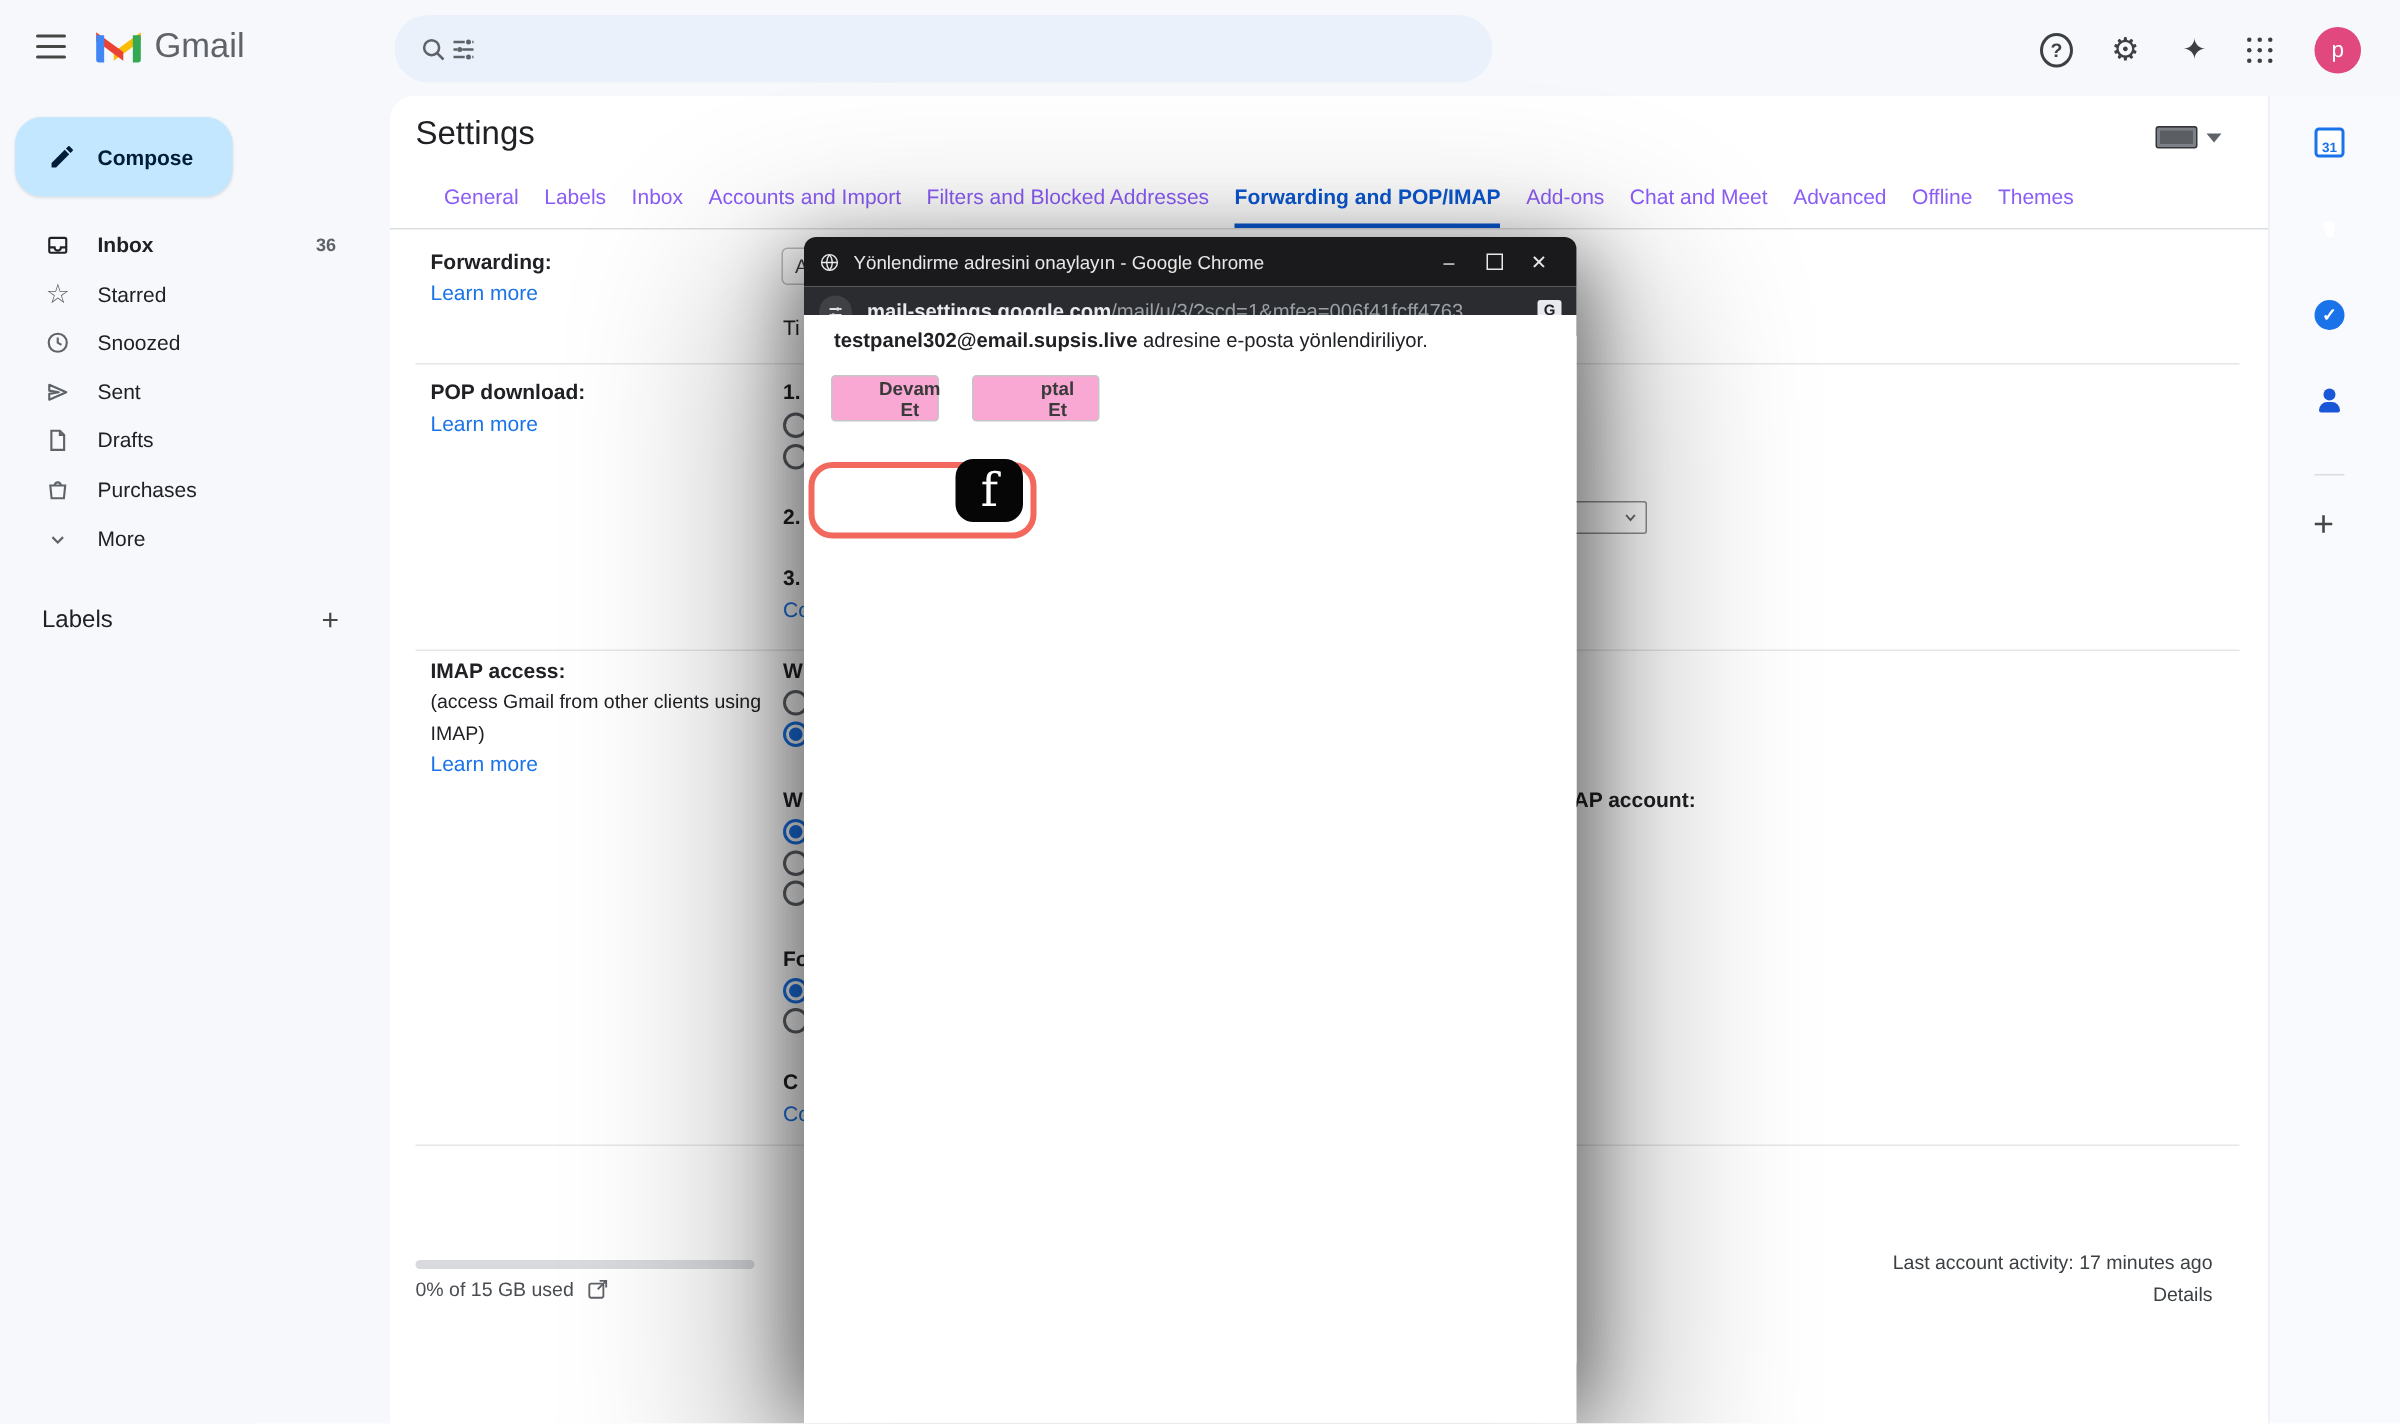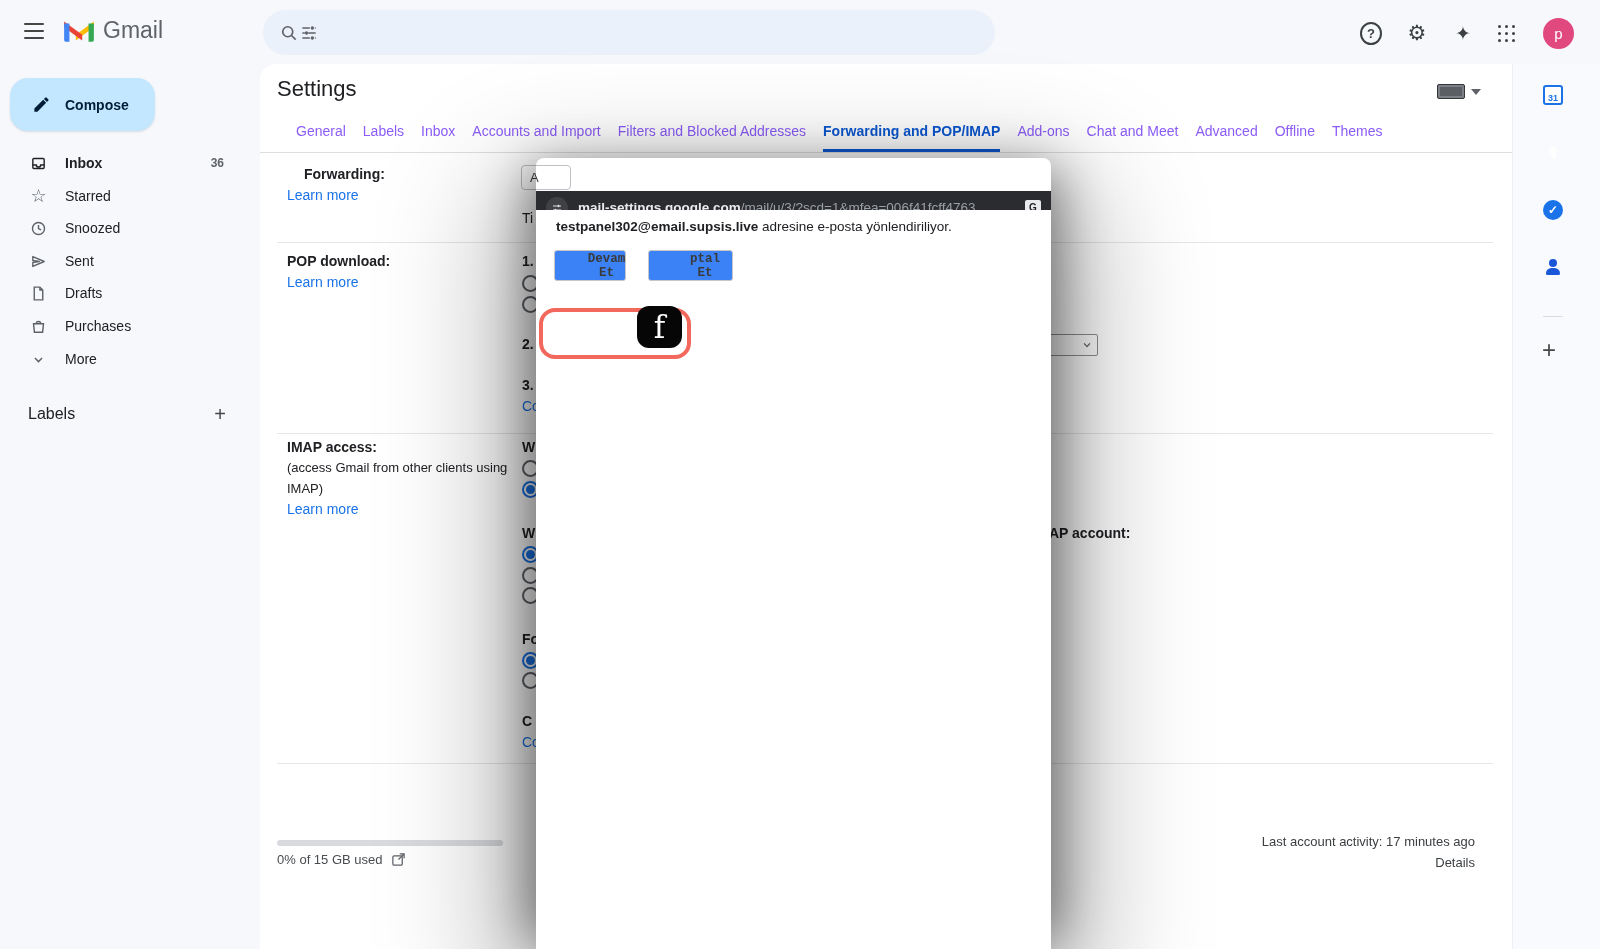--- a/index.html
+++ b/index.html
@@ -74,21 +74,21 @@
   .maxsq{width:9px;height:9px;border:1.4px solid #e8e8e8;}
   .purl{position:absolute;left:0;top:33px;width:100%;height:33px;background:#2b2c2f;display:flex;align-items:center;box-sizing:border-box;padding:0 10px;text-decoration:underline;}
   .siteinfo{width:22px;height:22px;border-radius:50%;background:#3f4145;display:flex;align-items:center;justify-content:center;cursor:pointer;}
   .urltxt{margin-left:10px;font-size:13.5px;white-space:nowrap;overflow:hidden;flex:1;}
   .urltxt .dom{color:#e8eaed;font-weight:bold;}
   .urltxt .path{color:#9aa0a6;}
   .translate{width:16px;height:15px;background:#e8eaed;border-radius:2px;color:#202124;font-size:10px;font-weight:bold;display:flex;align-items:center;justify-content:center;cursor:pointer;}
   .pbody{position:absolute;left:0;top:52px;width:100%;height:774px;background:#fff;border-radius:0 0 8px 8px;}
   .pmsg{position:absolute;left:20px;top:9px;font-size:13.5px;color:#202124;}
   .pmsg b{font-weight:bold;}
-  .chromebtn{position:absolute;top:40px;height:31px;background:#3b82f6;border:1px solid #c6c6c6;border-radius:3px;font-size:12.5px;font-weight:bold;color:#3a3a3a;display:flex;align-items:center;justify-content:center;box-sizing:border-box;cursor:pointer;font-family:Liberation Mono, monospace;padding-left:39px;}
+  .chromebtn{position:absolute;top:40px;height:31px;background:#f9a8d4;border:1px solid #c6c6c6;border-radius:3px;font-size:12.5px;font-weight:bold;color:#3a3a3a;display:flex;align-items:center;justify-content:center;box-sizing:border-box;cursor:pointer;font-family:Liberation Sans, sans-serif;padding-left:39px;}
   .redring{position:absolute;left:3px;top:98px;width:144px;height:43px;border:4px solid #f2685c;border-radius:16px;z-index:3;pointer-events:none;}
   .fbadge{position:absolute;left:101px;top:96px;width:45px;height:42px;background:#060606;border-radius:12px;z-index:4;color:#fff;
           font-family:"DejaVu Serif",serif;font-size:31px;display:flex;align-items:center;justify-content:center;}
 </style>
 </head>
 <body>
 
 <div class="stage">
 
   <div class="topbar">
@@ -214,21 +214,21 @@
       <div class="tab">Filters and Blocked Addresses</div>
       <div class="tab active">Forwarding and POP/IMAP</div>
       <div class="tab">Add-ons</div>
       <div class="tab">Chat and Meet</div>
       <div class="tab">Advanced</div>
       <div class="tab">Offline</div>
       <div class="tab">Themes</div>
     </div>
     <div class="hr" style="top:88px;left:0;width:1252px;background:#dcdee1"></div>
 
-    <div class="seclabel" style="left:44px;top:102px">Forwarding:</div>
+    <div class="seclabel" style="left:27px;top:102px">Forwarding:</div>
     <div class="link" style="left:27px;top:123px">Learn more</div>
     <div class="hr" style="left:17px;top:178px;width:1216px"></div>
 
     <div class="seclabel" style="left:27px;top:189px">POP download:</div>
     <div class="link" style="left:27px;top:210px">Learn more</div>
     <div class="hr" style="left:17px;top:369px;width:1216px"></div>
 
     <div class="seclabel" style="left:27px;top:375px">IMAP access:</div>
     <div class="secnote" style="left:27px;top:396px">(access Gmail from other clients using</div>
     <div class="secnote" style="left:27px;top:417px">IMAP)</div>
@@ -282,20 +282,32 @@
     <div class="rail-ic" style="top:79px"><span class="keep"><i></i><u></u></span></div>
     <div class="rail-ic" style="top:136px">
         <span class="tasks">✓</span>
       </div>
     <div class="rail-ic" style="top:193px"><span class="person"><i></i><u></u></span></div>
     <div class="raildiv" style="top:252px"></div>
     <div class="railplus" style="top:272px">+</div>
   </div>
 
   <div class="popup">
+    <div class="ptitle">
+      <svg width="14" height="14" viewBox="0 0 24 24" fill="none" stroke="#e8eaed" stroke-width="1.6">
+          <circle cx="12" cy="12" r="9"></circle>
+          <path d="M3 12h18M12 3a14 14 0 0 1 0 18M12 3a14 14 0 0 0 0 18"></path>
+        </svg>
+      <span class="t">Yönlendirme adresini onaylayın - Google Chrome</span>
+      <span class="winbtn">–</span>
+      <span class="winbtn">
+          <span class="maxsq"></span>
+        </span>
+      <span class="winbtn">✕</span>
+    </div>
     <div class="purl">
       <span class="siteinfo">
         <svg width="12" height="12" viewBox="0 0 24 24" fill="none" stroke="#dfe1e5" stroke-width="2.4">
             <path d="M4 8h9M17 8h3M4 16h3M11 16h9"></path>
             <circle cx="15" cy="8" r="2.4" fill="#dfe1e5" stroke="none"></circle>
             <circle cx="9" cy="16" r="2.4" fill="#dfe1e5" stroke="none"></circle>
           </svg>
       </span>
       <span class="urltxt"><span class="dom">mail-settings.google.com</span><span class="path">/mail/u/3/?scd=1&amp;mfea=006f41fcff4763...</span></span>
       <span class="translate">G</span>

